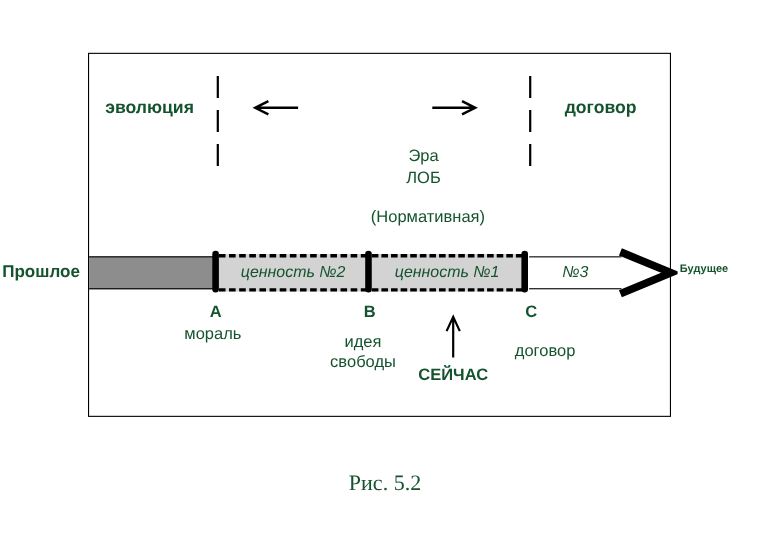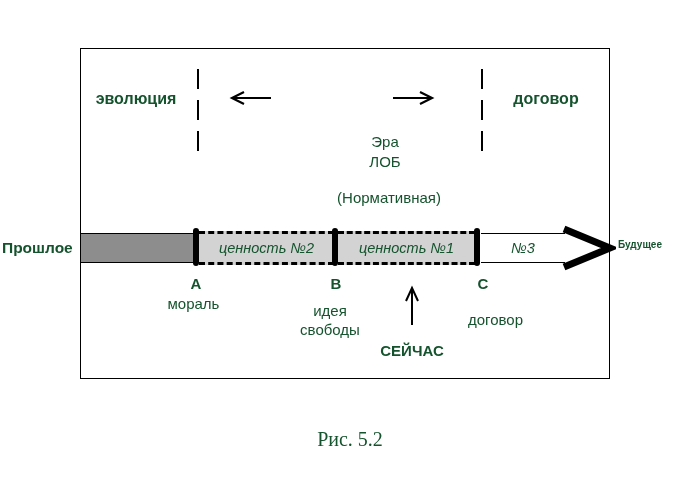--- a/index.html
+++ b/index.html
@@ -53,21 +53,21 @@
   
   .pt{font-size:15px;font-weight:bold;top:275px;width:36px;}
   .ptA{left:178px;}
   .ptB{left:318px;}
   .ptC{left:465px;}
   .ptcap{font-size:15px;line-height:19px;}
   .capA{left:146px;top:294px;width:95px;}
   .capB{left:295px;top:301px;width:70px;}
   .capC{left:448px;top:310px;width:95px;}
   .now-arrow{left:403px;top:284px;}
-  .now{left:352px;top:342px;width:120px;font-size:15px;font-weight:bold;}
+  .now{left:352px;top:332px;width:120px;font-size:15px;font-weight:bold;}
   
   .figcap{left:0;top:428px;width:700px;font-family:"Liberation Serif","DejaVu Serif",serif;font-size:20px;}
 </style>
 </head>
 <body>
 
 <div class="stage">
 
   <div class="abs frame"></div>
 

